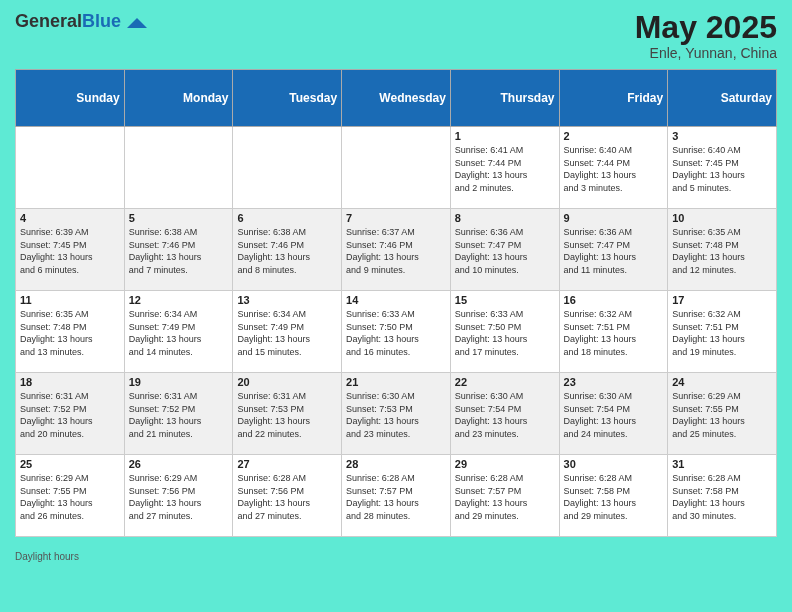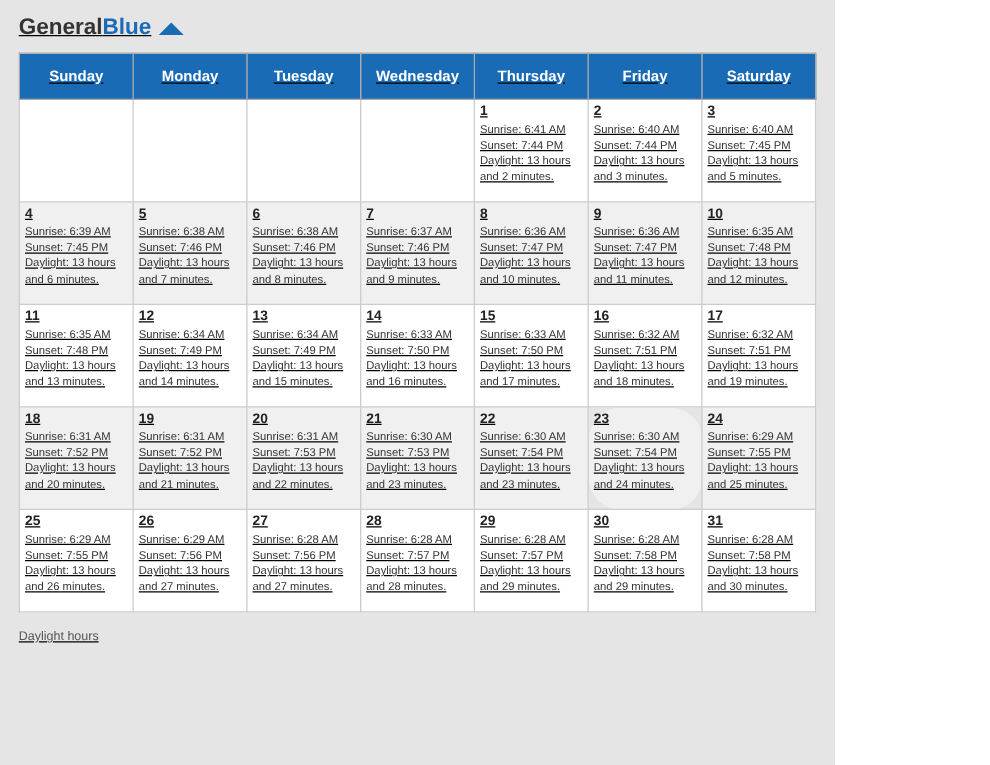--- a/index.html
+++ b/index.html
@@ -4,25 +4,24 @@
   <style>
     * { box-sizing: border-box; margin: 0; padding: 0; }
     body {
       font-family: Arial, sans-serif;
       background: #fff;
       width: 792px;
       height: 612px;
       overflow: hidden;
     }
     .page {
-      width: 668px;
+      width: 792px;
       height: 612px;
-      background: #e5e5e5;
+      background: #5eead4;
       padding: 10px 15px 10px 15px;
-      text-decoration: underline;
     }
     .header {
       display: flex;
       justify-content: space-between;
       align-items: flex-start;
       margin-bottom: 8px;
     }
     .logo {
       display: flex;
       align-items: center;
@@ -55,22 +54,22 @@
     .calendar {
       width: 100%;
       border-collapse: collapse;
       table-layout: fixed;
     }
     .calendar th {
       background: #1a6bb5;
       color: #fff;
       font-size: 12px;
       font-weight: bold;
-      padding: 11px 4px;
-      text-align: center;
+      padding: 21px 4px;
+      text-align: right;
       border: 1px solid #aaa;
     }
     .calendar td {
       border: 1px solid #ccc;
       vertical-align: top;
       padding: 3px 4px;
       font-size: 9.5px;
       color: #333;
       height: 82px;
       background: #fff;
@@ -116,20 +115,24 @@
         <div style="display:flex;align-items:center;">
           <span class="logo-text">
             <span class="logo-general">General</span><span class="logo-blue">Blue</span>
           </span>
           <svg class="logo-icon" viewBox="0 0 24 24" xmlns="http://www.w3.org/2000/svg">
             <polygon points="4,18 14,8 24,18" fill="#1a6bb5"></polygon>
           </svg>
         </div>
       </div>
     </div>
+    <div class="title-block">
+      <div class="month-title">May 2025</div>
+      <div class="location">Enle, Yunnan, China</div>
+    </div>
   </div>
 
   <table class="calendar">
     <thead>
       <tr>
       <th>Sunday</th>
           <th>Monday</th>
           <th>Tuesday</th>
           <th>Wednesday</th>
           <th>Thursday</th>
@@ -296,21 +299,21 @@
 Daylight: 13 hours
 and 23 minutes.</div>
           </td>
           <td style="background: rgb(240, 240, 240);">
             <span class="day-num">22</span>
             <div class="day-info" style="white-space: pre-line;">Sunrise: 6:30 AM
 Sunset: 7:54 PM
 Daylight: 13 hours
 and 23 minutes.</div>
           </td>
-          <td style="background: rgb(240, 240, 240); border-radius: 26px;">
+          <td style="background: rgb(240, 240, 240);">
             <span class="day-num">23</span>
             <div class="day-info" style="white-space: pre-line;">Sunrise: 6:30 AM
 Sunset: 7:54 PM
 Daylight: 13 hours
 and 24 minutes.</div>
           </td>
           <td style="background: rgb(240, 240, 240);">
             <span class="day-num">24</span>
             <div class="day-info" style="white-space: pre-line;">Sunrise: 6:29 AM
 Sunset: 7:55 PM

